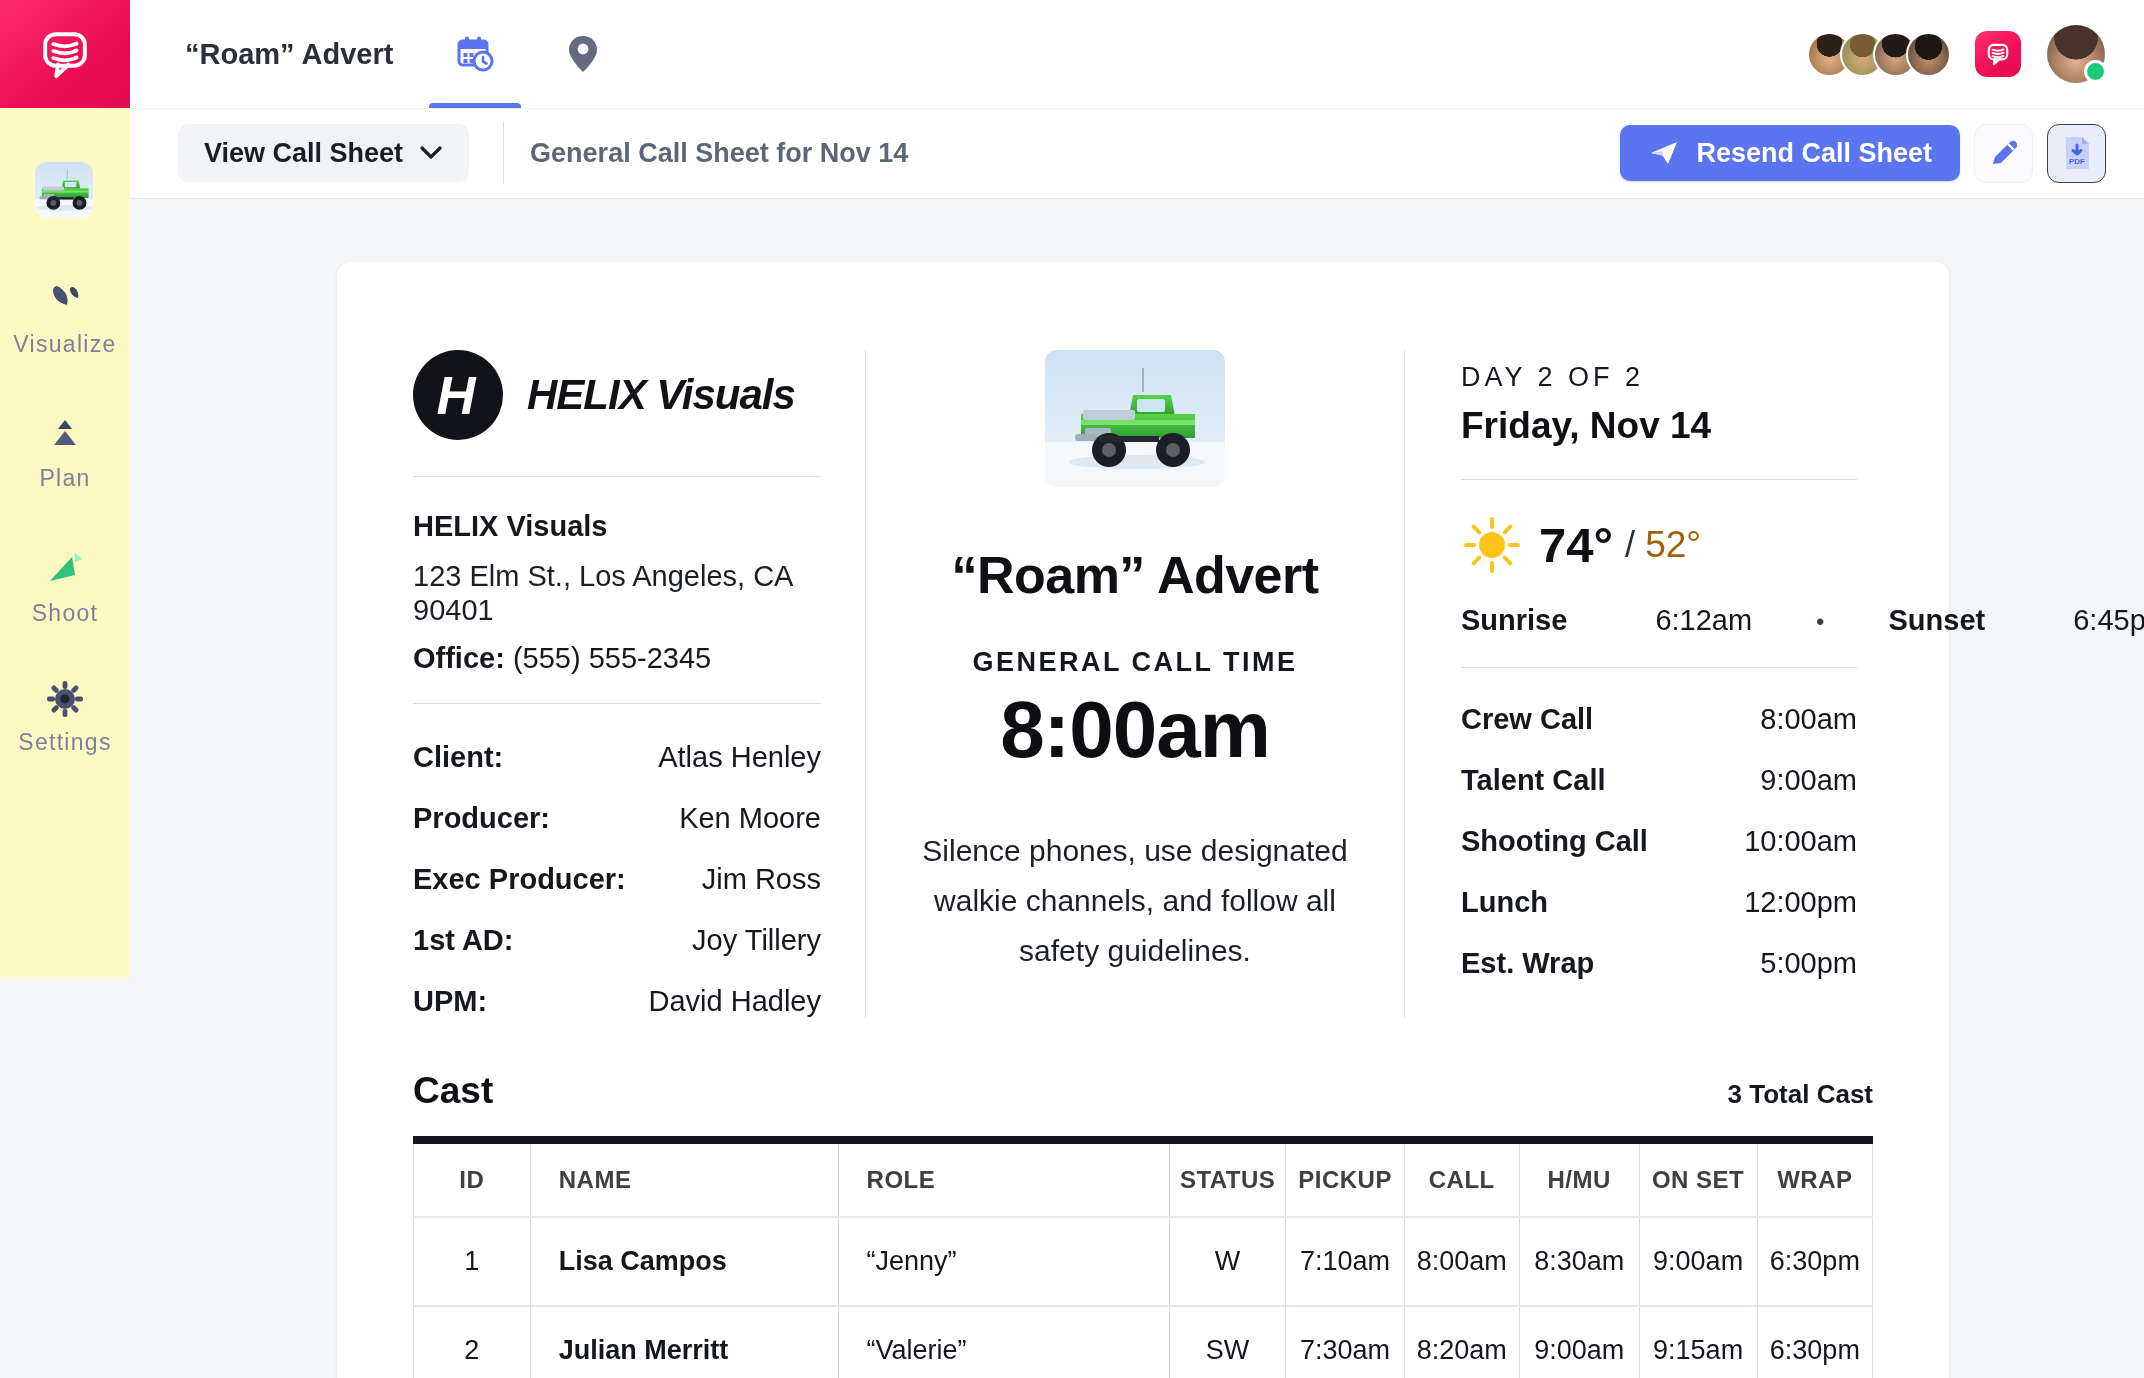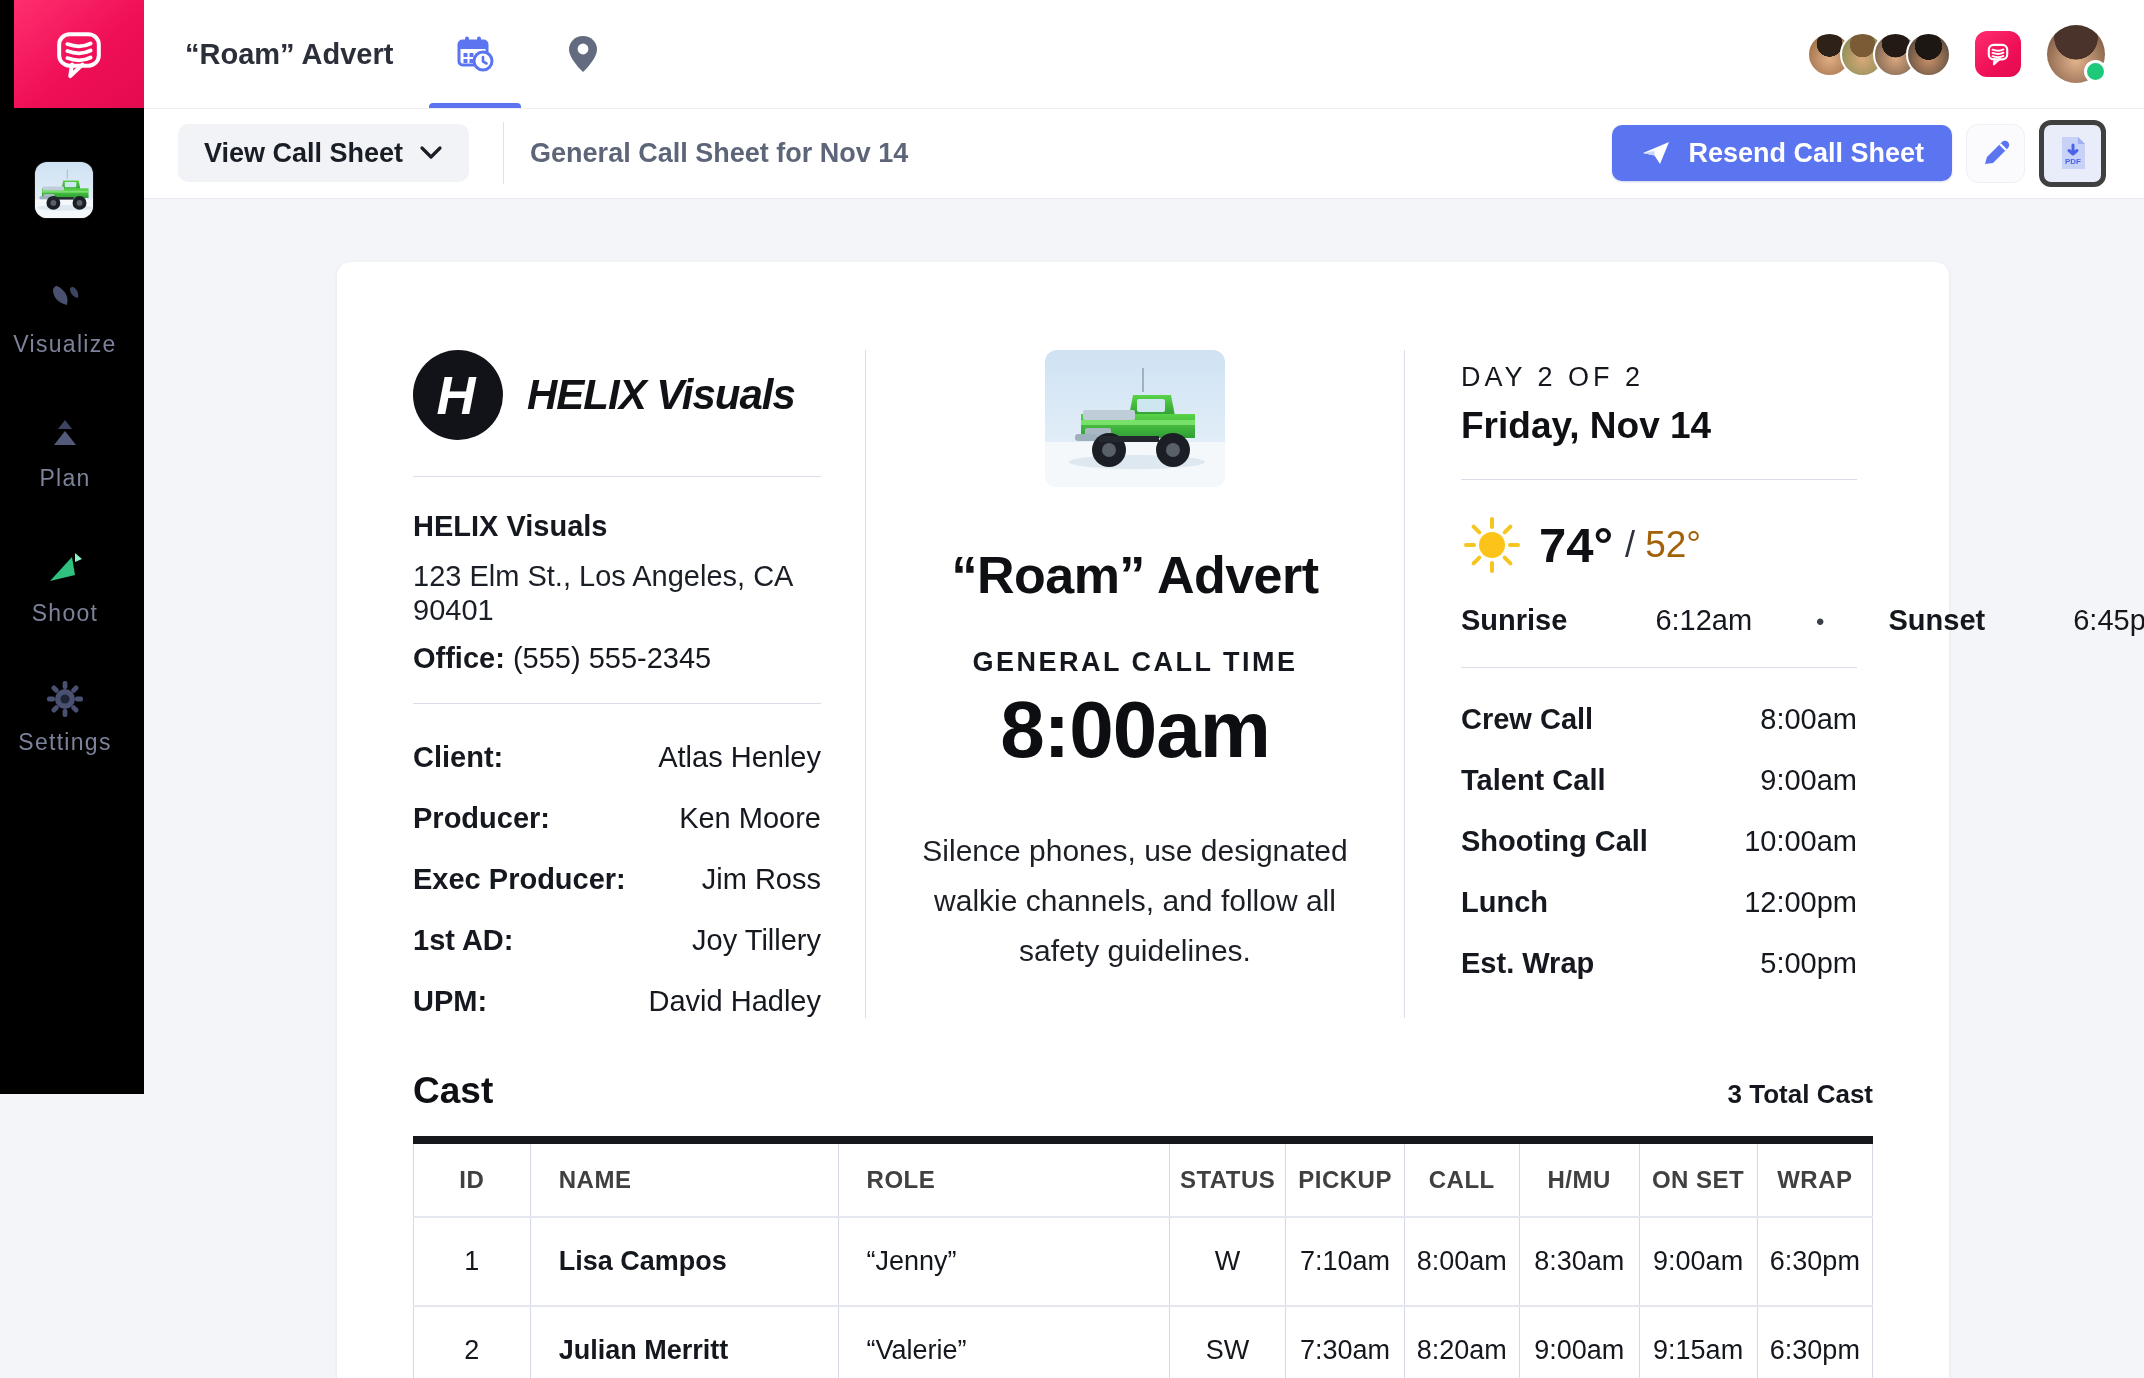--- a/index.html
+++ b/index.html
@@ -3,21 +3,21 @@
 <meta charset="utf-8">
 <style>
   html,body{margin:0;padding:0;}
   body{
     width:2144px;height:1378px;position:relative;overflow:hidden;
     background:#f4f5f8;color:#15181e;
     font-family:"Liberation Sans","DejaVu Sans",sans-serif;
     -webkit-font-smoothing:antialiased;
   }
   
-  .sidebar{position:absolute;left:0;top:0;width:130px;height:1094px;background:#000000;z-index:5;padding-left:14px;}
+  .sidebar{position:absolute;left:0;top:0;width:130px;height:978px;background:#fef9c3;z-index:5;}
   .logo-block{width:130px;height:108px;background:linear-gradient(140deg,#ff2e6e 0%,#ef0f57 55%,#e40b50 100%);
     display:flex;align-items:center;justify-content:center;}
   .side-thumb{position:absolute;left:35px;top:162px;width:58px;height:56px;border-radius:12px;overflow:hidden;box-shadow:0 0 0 1px rgba(255,255,255,.08);}
   .side-thumb svg{width:100%;height:100%;display:block;}
   .nav-item{position:absolute;left:0;width:130px;display:flex;flex-direction:column;align-items:center;}
   .nav-item .lbl{margin-top:9px;font-size:23px;letter-spacing:1.3px;color:#7c8299;}
   
   .topbar{position:absolute;left:130px;top:0;right:0;height:108px;background:#fff;border-bottom:1px solid #eceef2;
     display:flex;align-items:center;z-index:4;}
   .proj-title{margin-left:55px;font-size:29px;font-weight:600;color:#2b2f3a;}
@@ -45,21 +45,21 @@
   .view-pill{margin-left:48px;height:58px;border-radius:10px;background:#f2f3f6;display:flex;align-items:center;
     padding:0 26px;font-size:27px;font-weight:600;color:#191d26;cursor:pointer;}
   .view-pill .chev{margin-left:16px;display:flex;}
   .vdiv{width:1px;height:62px;background:#dfe2e9;margin-left:34px;}
   .sheet-title{margin-left:26px;font-size:27px;font-weight:600;color:#5d6679;}
   .resend-btn{margin-left:auto;height:56px;border-radius:10px;background:#5b74f0;color:#fff;font-size:27px;font-weight:600;
     display:flex;align-items:center;padding:0 28px;cursor:pointer;box-shadow:0 1px 2px rgba(70,90,200,.25);}
   .resend-btn svg{margin-right:16px;}
   .icon-btn{width:57px;height:57px;border-radius:12px;display:flex;align-items:center;justify-content:center;cursor:pointer;}
   .pencil-btn{margin-left:14px;background:#fbfbfd;border:1px solid #eef0f5;}
-  .pdf-btn{margin-left:14px;margin-right:38px;background:#e9ecf9;border:5px solid #404040;}
+  .pdf-btn{margin-left:14px;margin-right:38px;background:#e9ecf9;border:1px solid #404040;}
   
   .card{position:absolute;left:337px;top:262px;width:1612px;height:1310px;background:#fff;border-radius:14px;
     box-shadow:0 1px 4px rgba(20,25,40,.07);}
   .card-inner{padding:88px 76px 0 76px;}
   .sheet-top{display:grid;grid-template-columns:452px 540px 452px;padding-bottom:40px;}
   .colA{padding-right:44px;box-sizing:border-box;}
   .colB{border-left:1px solid #dadee8;border-right:1px solid #dadee8;padding:0 42px;box-sizing:border-box;text-align:center;}
   .colC{padding-left:56px;box-sizing:border-box;}
   hr.thin{border:none;border-top:1px solid #d9dde8;margin:0;}
   

